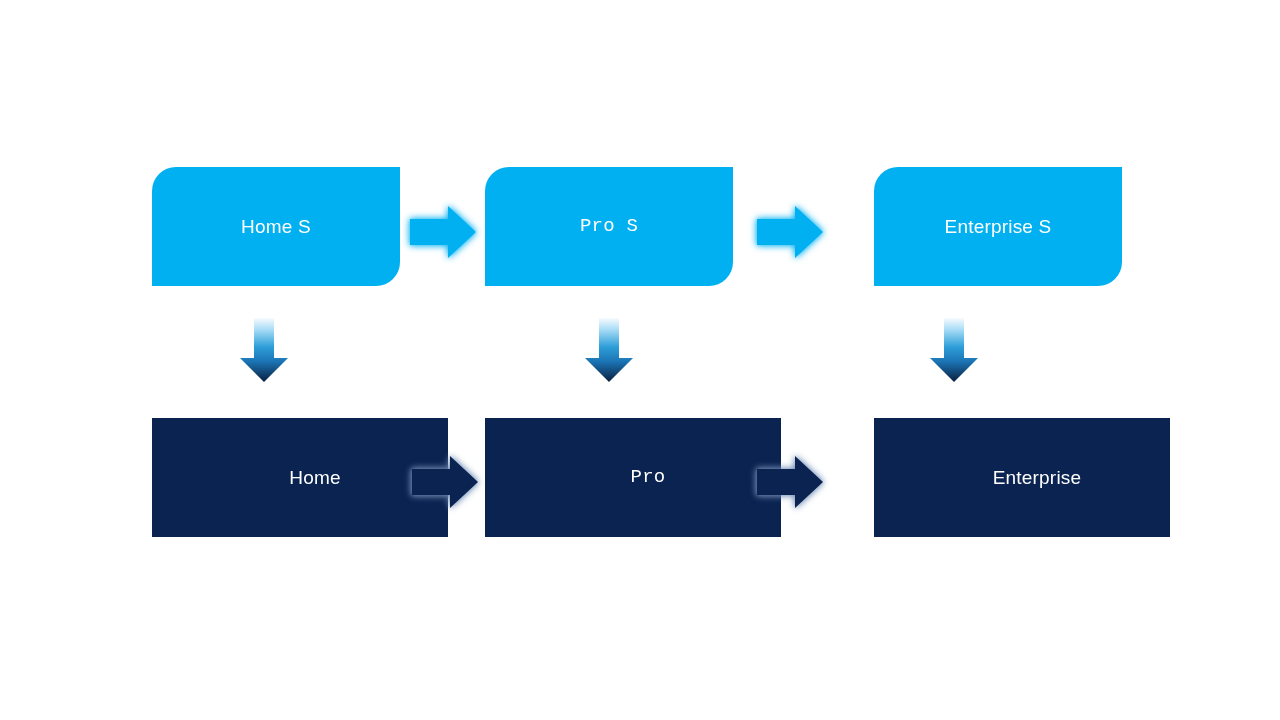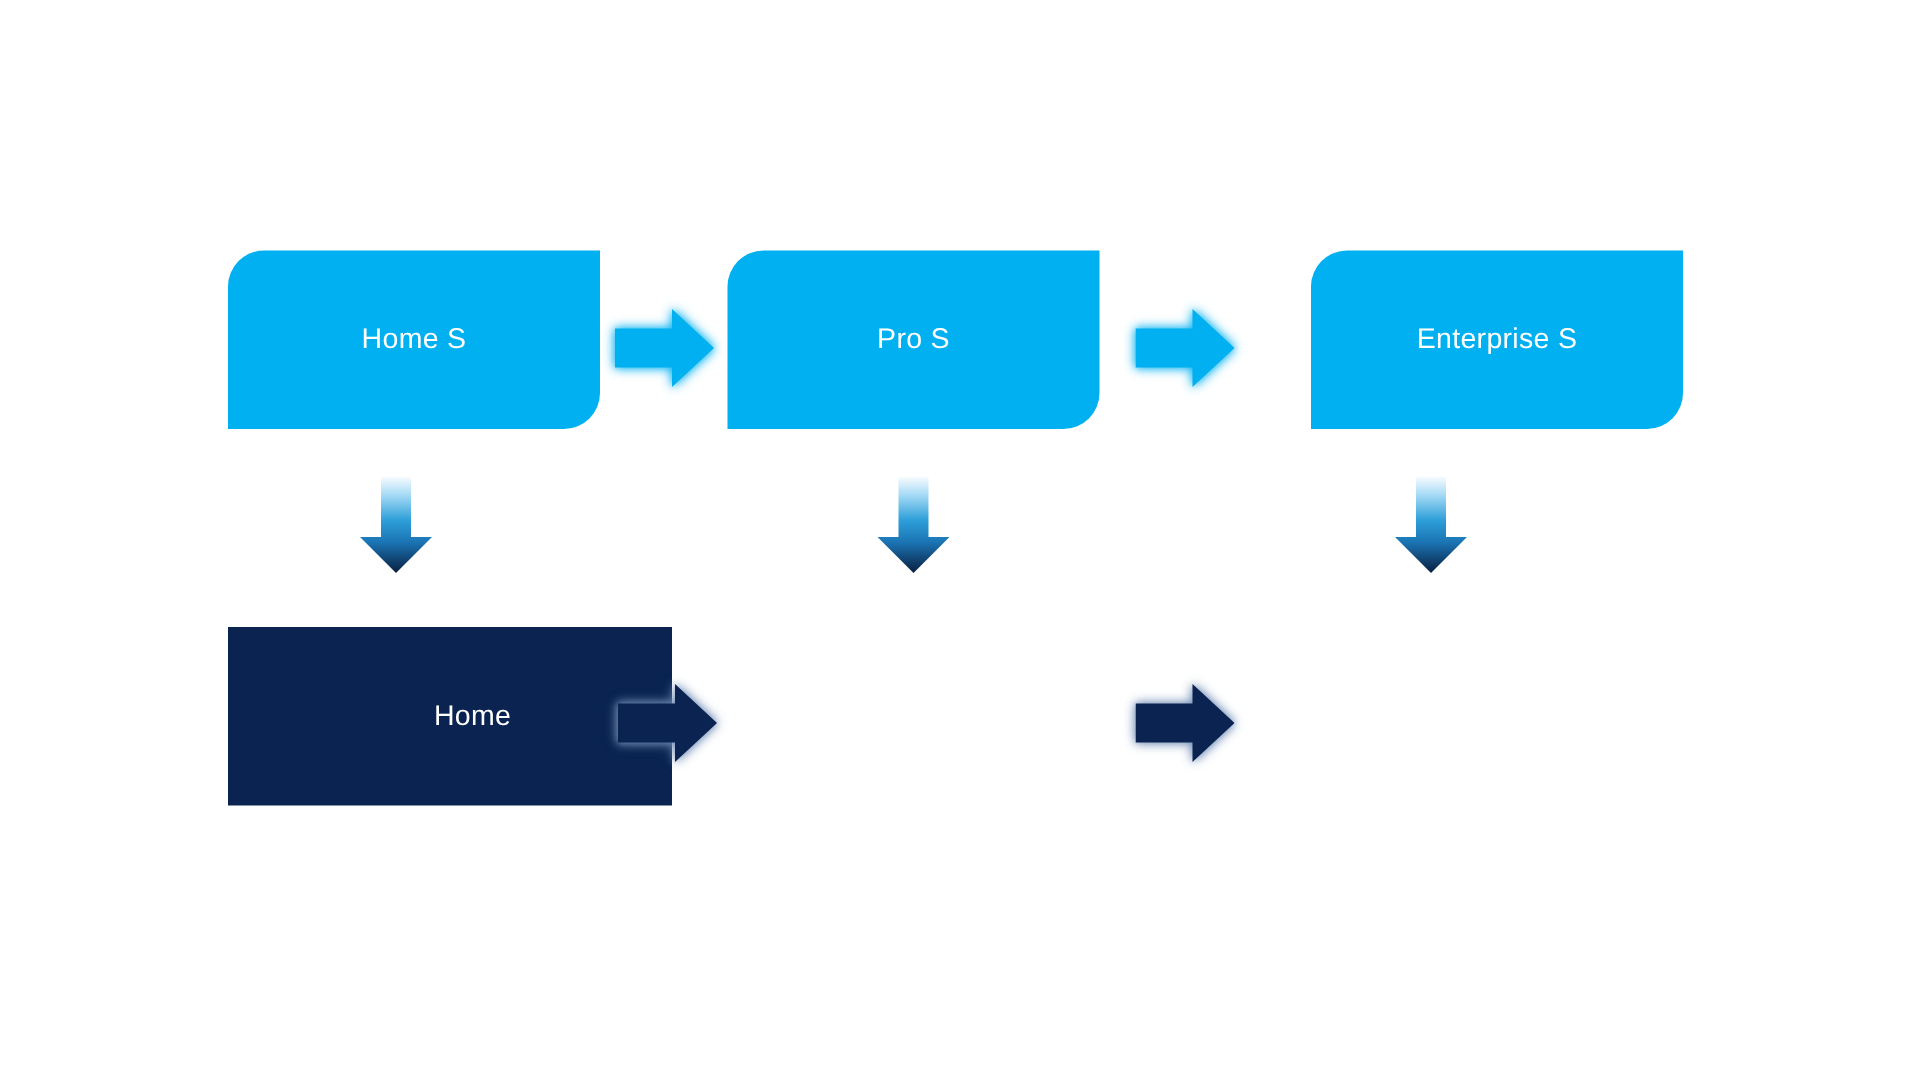--- a/index.html
+++ b/index.html
@@ -34,21 +34,21 @@
   }
   .box.bottom {
     top: 418px;
     background: #0A2351;
     padding-left: 48px;
   }
   .box.bottom .label {
     transform: translateX(-9px);
   }
   .col1 { left: 152px; }
-  .col2 { left: 485px; }
+  .col2 { left: 485px; font-family: Liberation Mono, monospace; }
   .col3 { left: 874px; }
 
   .arrow-right {
     position: absolute;
     width: 66px;
     height: 52px;
   }
   .arrow-right.light {
     filter: drop-shadow(0 0 3.5px rgba(0, 176, 240, 0.95)) drop-shadow(0 0 2px rgba(120, 214, 250, 0.8));
   }
@@ -123,20 +123,26 @@
   </div>
   <div class="arrow-down ad-c3">
     <svg width="48" height="64" viewBox="0 0 48 64">
       <polygon points="14,0 34,0 34,40 48,40 24,64 0,40 14,40" fill="url(#downGrad)"></polygon>
     </svg>
   </div>
 
   <div class="box bottom col1">
     <span class="label">Home</span>
   </div>
+  <div class="box bottom col2">
+    <span class="label">Pro</span>
+  </div>
+  <div class="box bottom col3">
+    <span class="label">Enterprise</span>
+  </div>
 
   <div class="arrow-right dark ar-bottom ar-g1b">
     <svg width="66" height="52" viewBox="0 0 66 52">
       <polygon points="0,13 38,13 38,0 66,26 38,52 38,39 0,39" fill="#0A2351"></polygon>
     </svg>
   </div>
   <div class="arrow-right dark ar-bottom ar-g2b">
     <svg width="66" height="52" viewBox="0 0 66 52">
       <polygon points="0,13 38,13 38,0 66,26 38,52 38,39 0,39" fill="#0A2351"></polygon>
     </svg>

